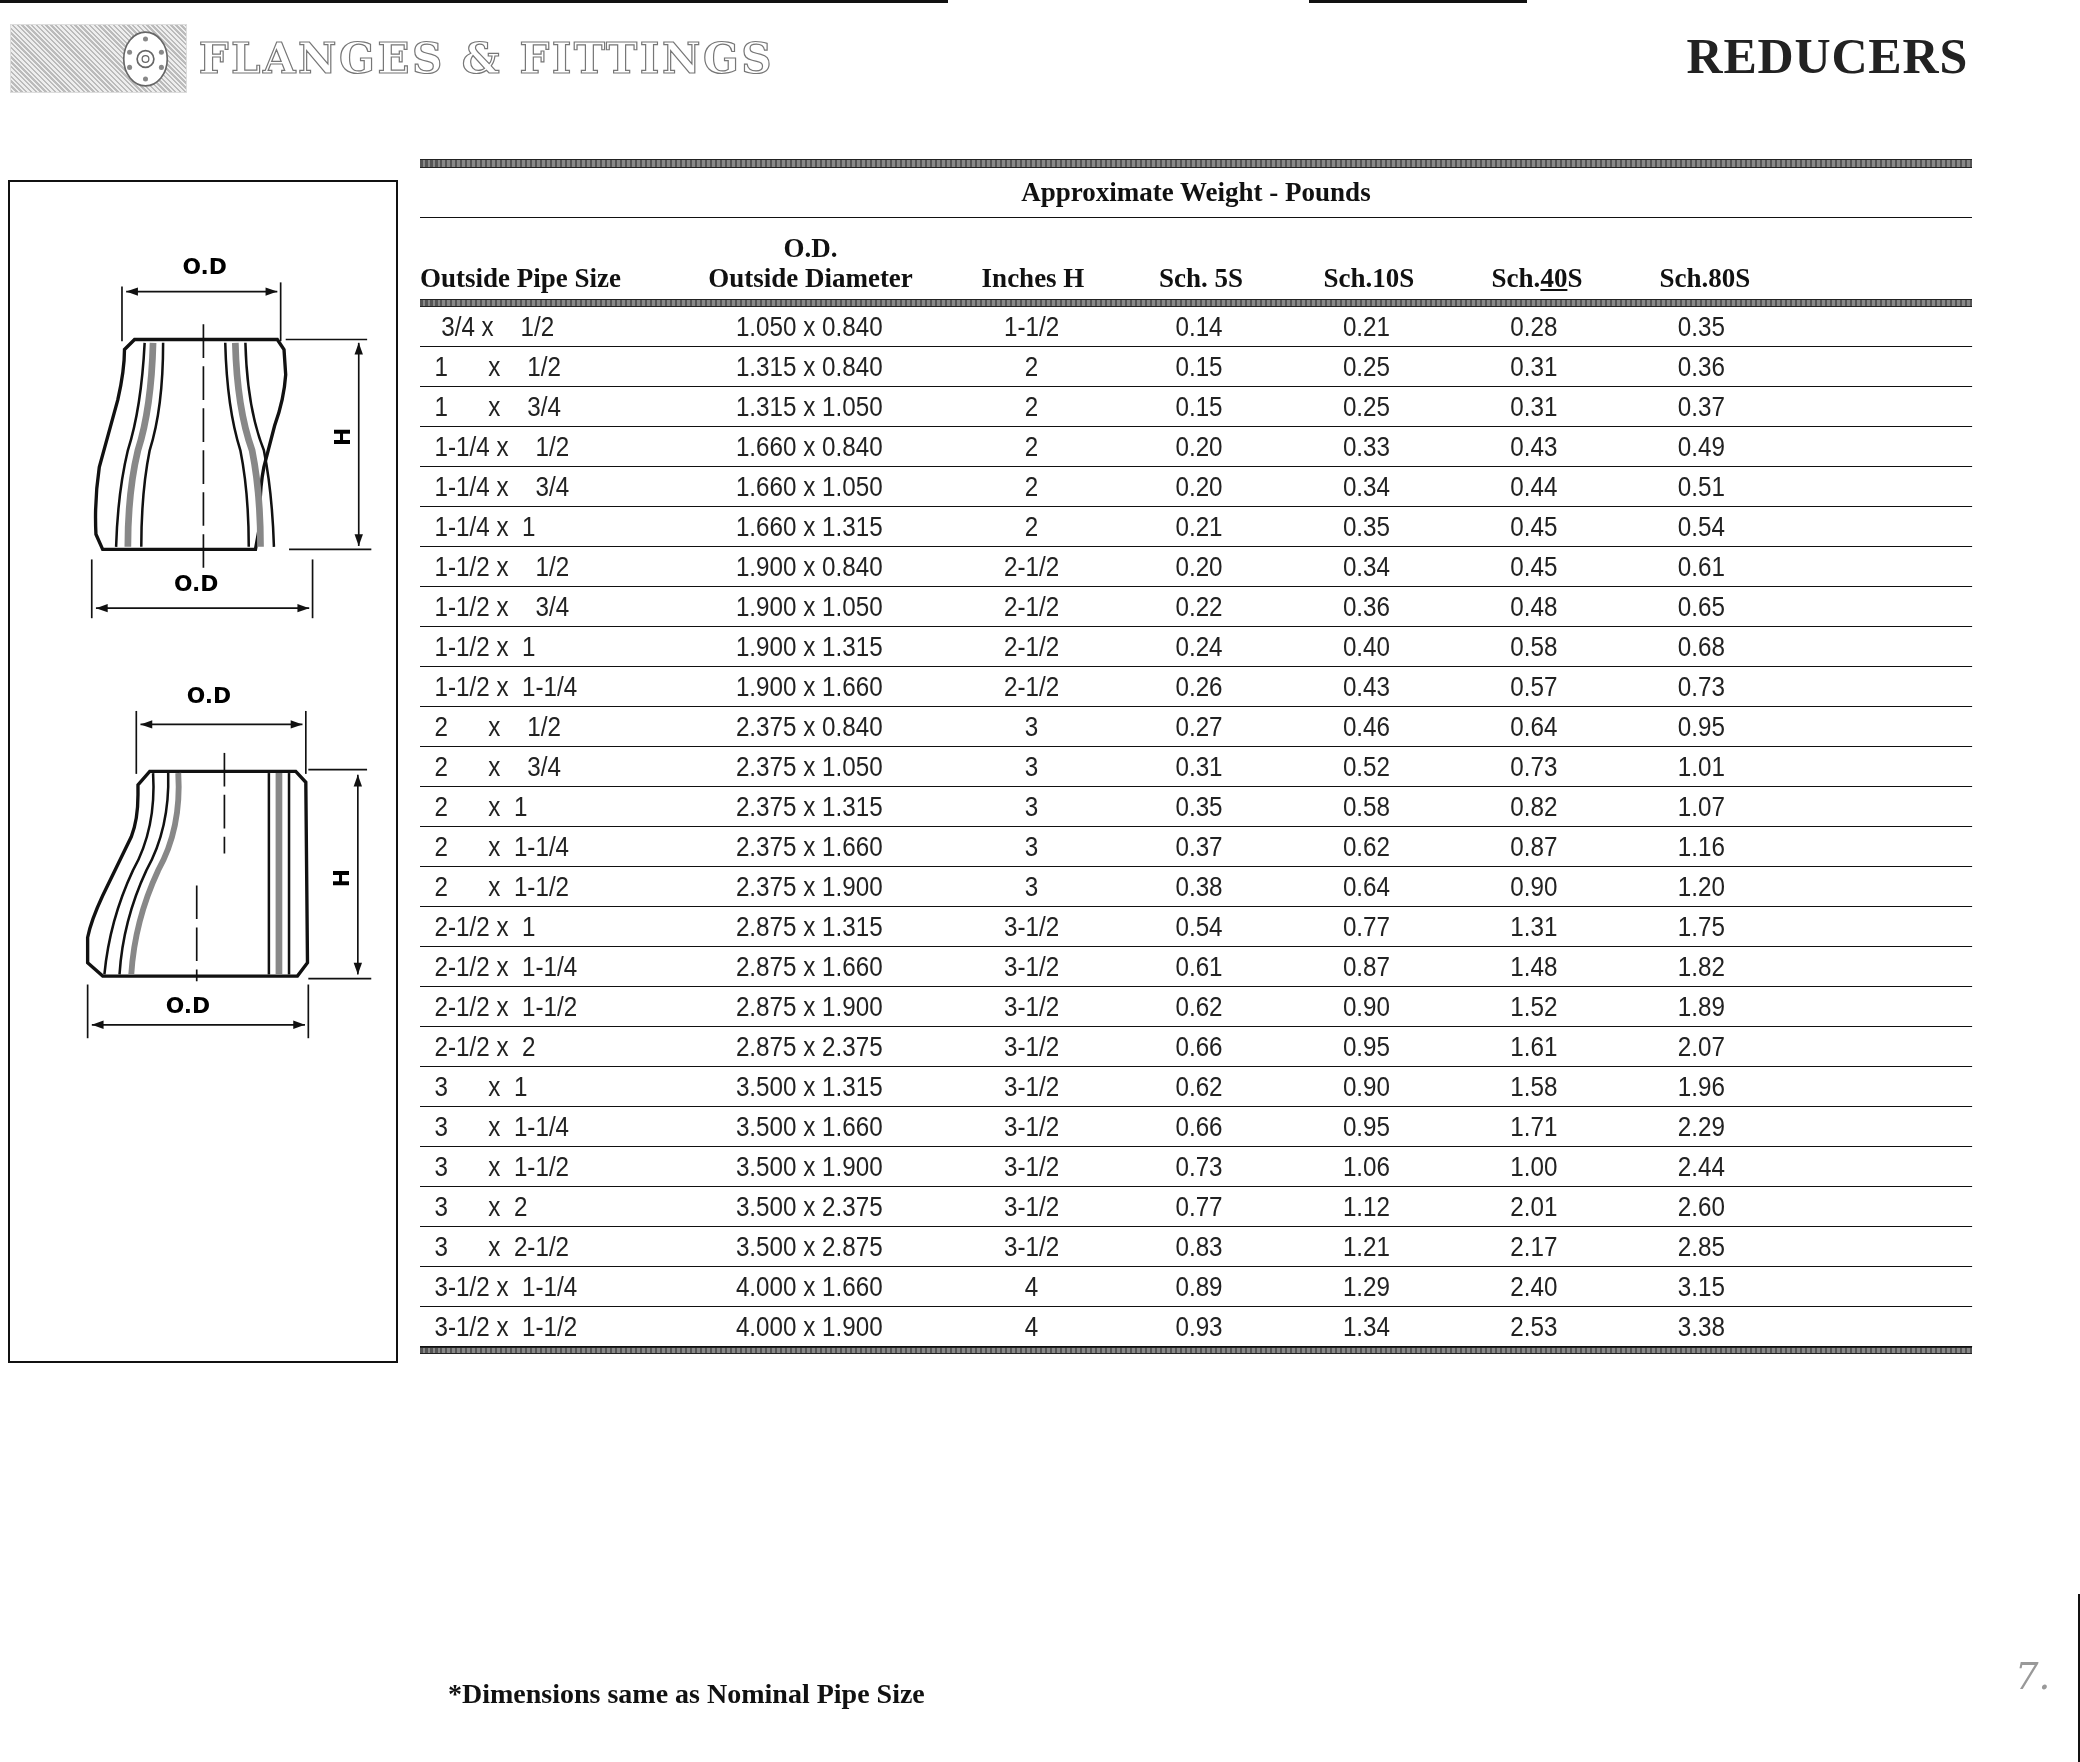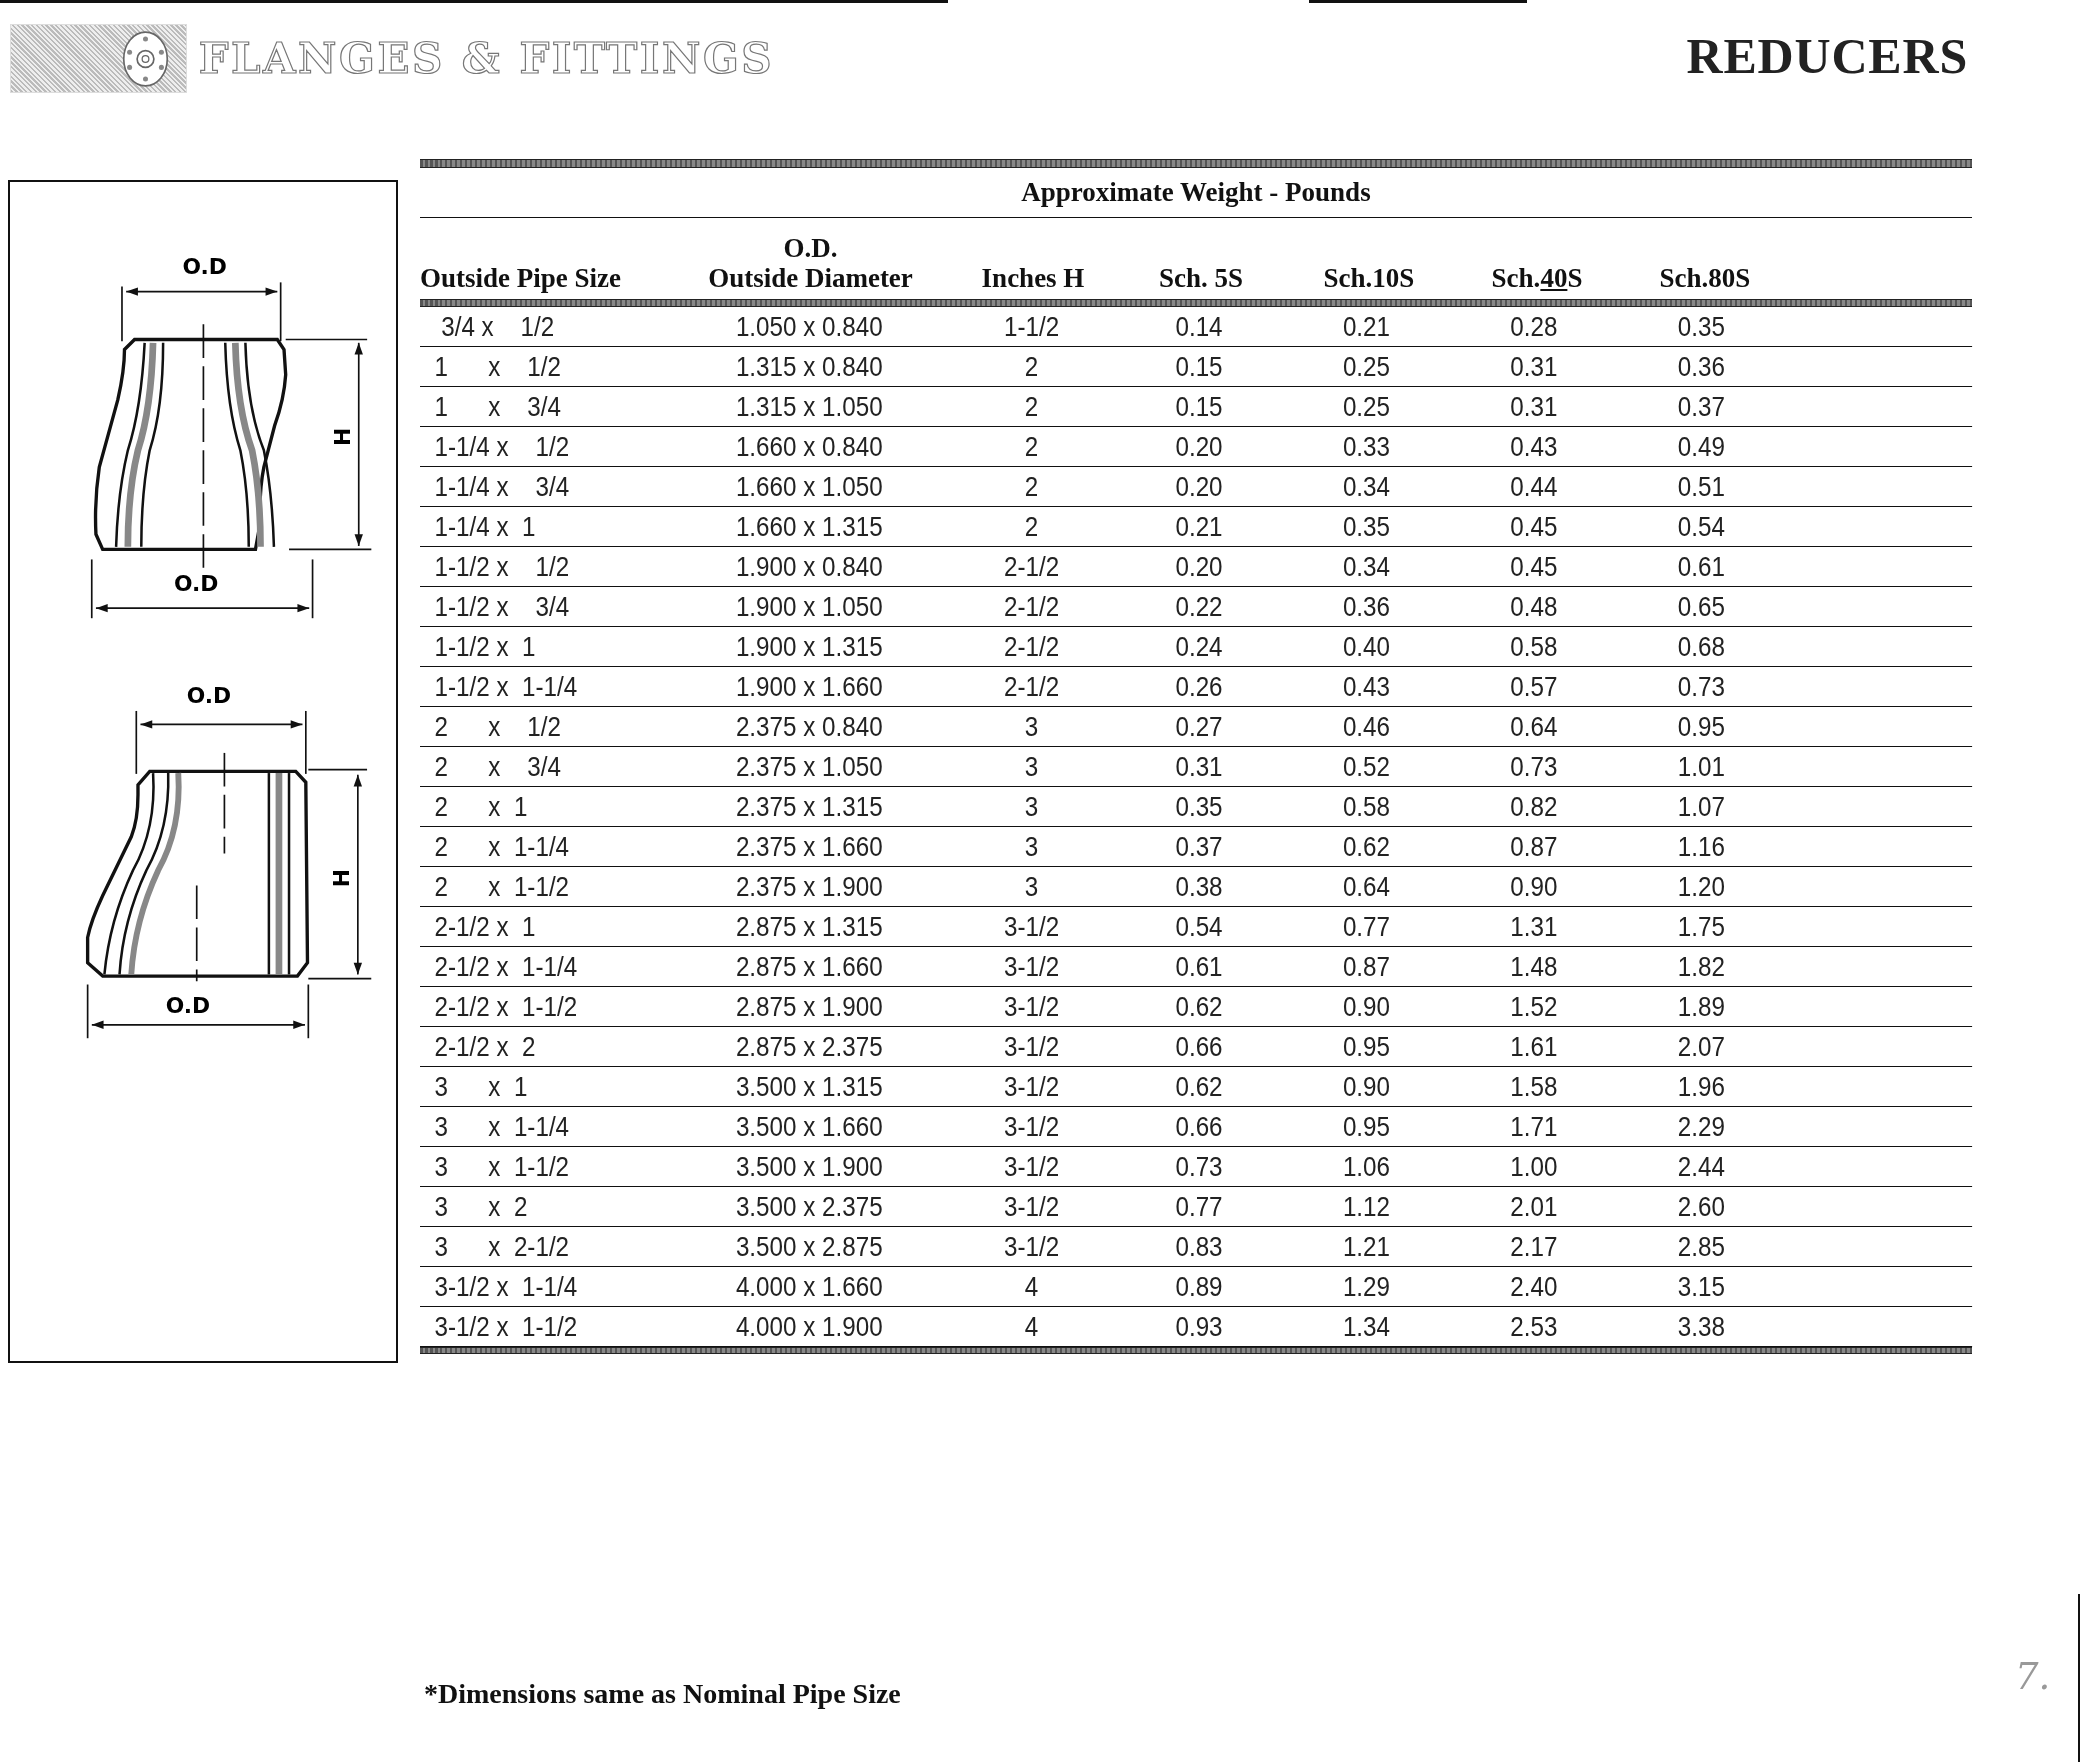--- a/index.html
+++ b/index.html
@@ -31,21 +31,21 @@
   .c-s40 { width: 168px; }
   .c-s80 { width: 168px; }
   .u { text-decoration: underline; }
   .data-row { display: flex; height: 39px; align-items: center; border-bottom: 1.7px solid #111; font-family: "Liberation Sans", sans-serif; font-size: 28.5px; color: #222; transform: scaleX(0.85); transform-origin: left center; width: 1826px; }
   .data-row div { text-align: center; }
   .data-row .c-nps { padding-left: 17px; box-sizing: border-box; white-space: pre; }
   .data-row .c-nps { width: 295px; }
   .data-row .c-od  { width: 326px; }
   .data-row .c-len { width: 197px; }
   .data-row .c-s5, .data-row .c-s10, .data-row .c-s40, .data-row .c-s80 { width: 197px; }
-  .footnote { position: absolute; left: 424px; top: 1678px; font-family: "Liberation Serif", serif; font-weight: bold; font-size: 28px; }
+  .footnote { position: absolute; left: 448px; top: 1678px; font-family: "Liberation Serif", serif; font-weight: bold; font-size: 28px; }
   .page-num { position: absolute; left: 2015px; top: 1655px; font-family: "DejaVu Serif", serif; font-size: 37px; color: #999; font-style: italic; }
   .edge { position: absolute; right: 0; top: 1594px; width: 3.4px; height: 168px; background: #111; }
 </style>
 </head>
 <body>
 
 <div class="topline" style="width:948px;"></div>
 <div class="topline" style="left:1309px;width:218px;"></div>
 
 <div class="brand">

